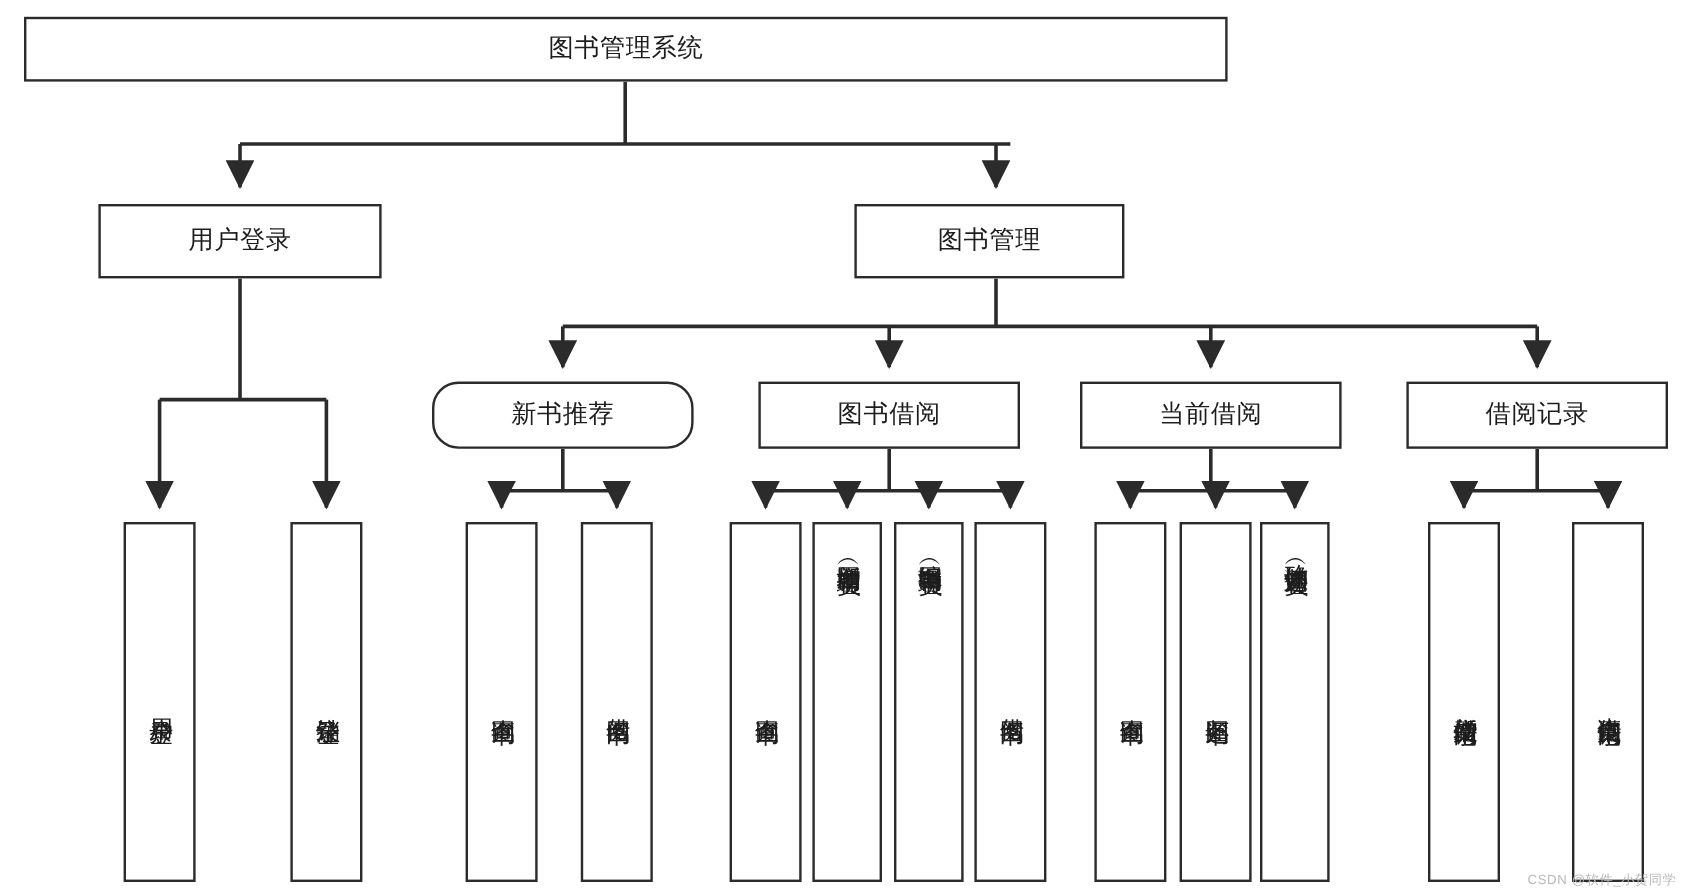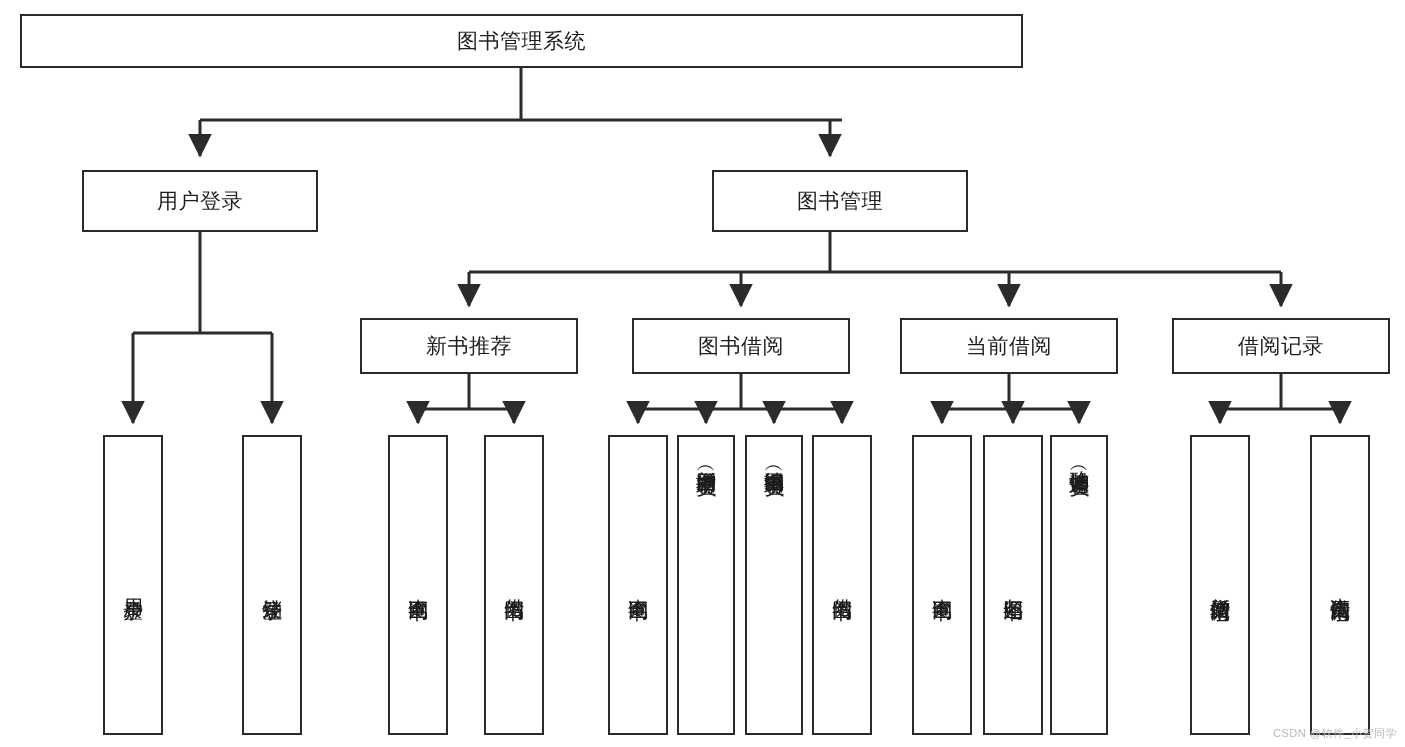--- a/index.html
+++ b/index.html
@@ -125,25 +125,25 @@
     </g>
   </svg>
 
   <div class="node-box" style="left: 20px; top: 14px; width: 1003px; height: 54px;">
     <span class="node-label">图书管理系统</span>
   </div>
 
   <div class="node-box" style="left: 82px; top: 170px; width: 236px; height: 62px;">
     <span class="node-label">用户登录</span>
   </div>
-  <div class="node-box" style="left: 712px; top: 170px; width: 256px; height: 62px;">
+  <div class="node-box" style="left: 712px; top: 170px; width: 225px; height: 62px;">
     <span class="node-label">图书管理</span>
   </div>
 
-  <div class="node-box" style="left: 360px; top: 318px; width: 218px; height: 56px;">
+  <div class="node-box" style="left: 360px; top: 318px; width: 218px; height: 56px; border-radius: 22px;">
     <span class="node-label">新书推荐</span>
   </div>
   <div class="node-box" style="left: 900px; top: 318px; width: 218px; height: 56px;">
     <span class="node-label">当前借阅</span>
   </div>
   <div class="node-box" style="left: 632px; top: 318px; width: 218px; height: 56px;">
     <span class="node-label">图书借阅</span>
   </div>
   <div class="node-box" style="left: 1172px; top: 318px; width: 218px; height: 56px; text-align: center;">
     <span class="node-label">借阅记录</span>

